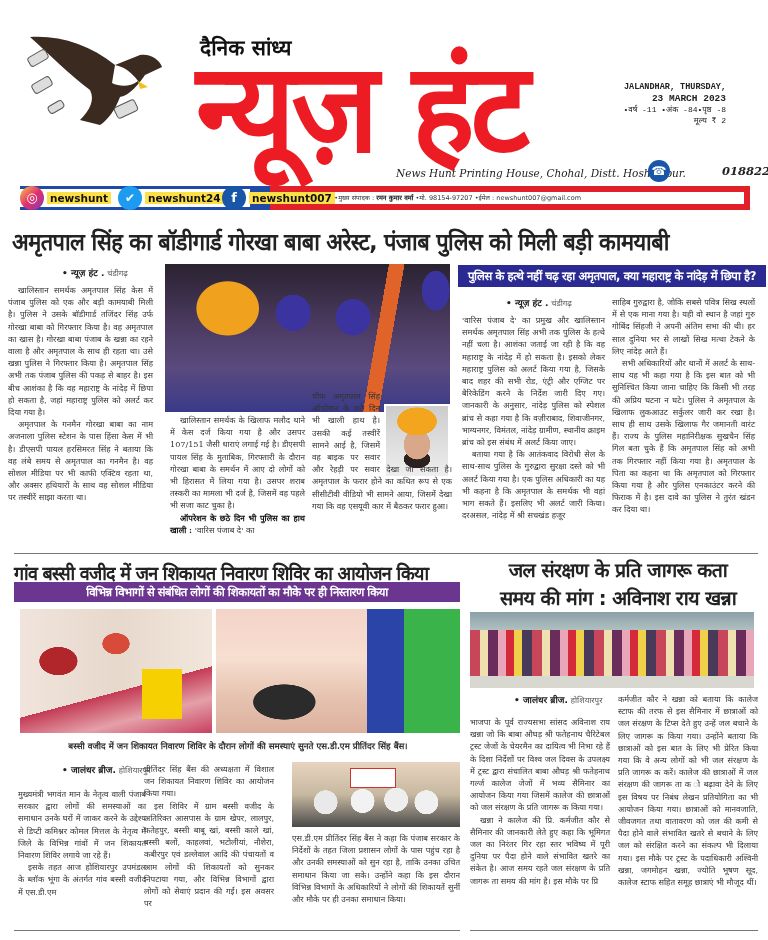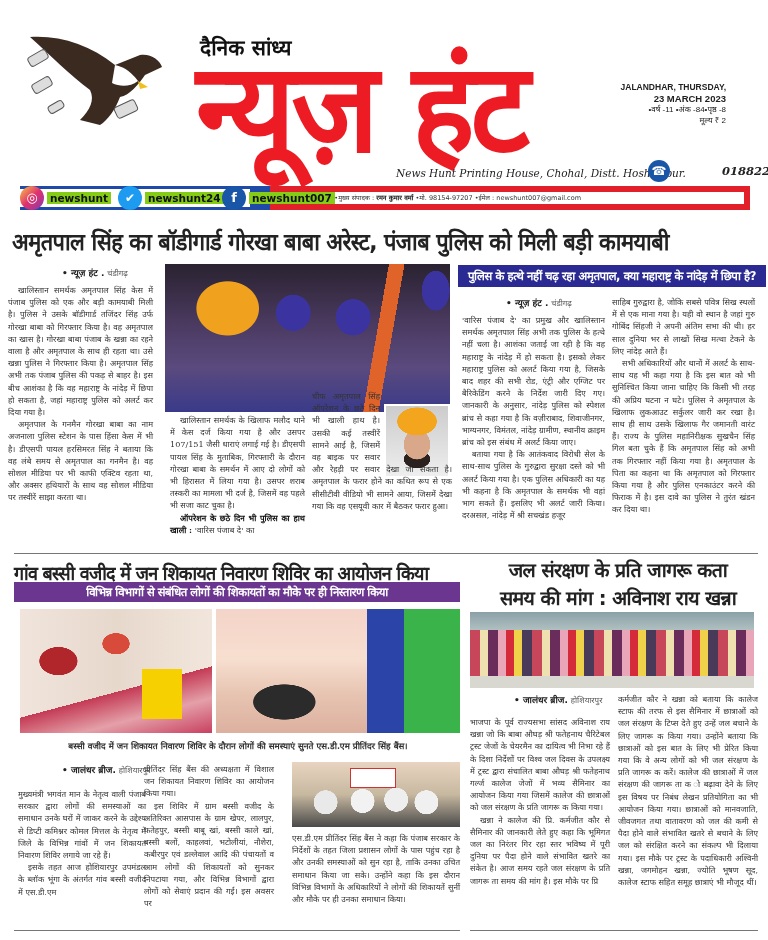--- a/index.html
+++ b/index.html
@@ -4,36 +4,36 @@
 <style>
   * { box-sizing: border-box; margin: 0; padding: 0; }
   html, body { width: 768px; height: 940px; background: #fff; overflow: hidden; }
   body { font-family: "DejaVu Serif", serif; color: #222; position: relative; }
 
   
   .masthead { position: absolute; left: 0; top: 0; width: 768px; height: 215px; }
   .eagle { position: absolute; left: 20px; top: 25px; width: 150px; height: 115px; }
   .tagline-top { position: absolute; left: 200px; top: 33px; font-family: "DejaVu Sans", sans-serif; font-size: 21px; font-weight: bold; color: #111; }
   .logo { position: absolute; left: 196px; top: 46px; font-family: "DejaVu Sans", sans-serif; font-weight: bold; font-size: 118px; line-height: 1; color: #ed1c24; letter-spacing: -4px; transform: scaleY(1.05); transform-origin: top left; }
-  .dateblock { position: absolute; right: 42px; top: 82px; text-align: right; font-family: Liberation Sans, sans-serif; font-size: 8px; line-height: 11px; color: #222; }
+  .dateblock { position: absolute; right: 42px; top: 82px; text-align: right; font-family: Liberation Mono, monospace; font-size: 8px; line-height: 11px; color: #222; }
   .dateblock .d1 { font-weight: bold; font-size: 8.5px; }
   .dateblock .d2 { font-weight: bold; font-size: 9.5px; }
   .printing { position: absolute; left: 396px; top: 167px; font-family: "DejaVu Serif", serif; font-style: italic; font-size: 10.5px; color: #222; }
   .phone-icon { position: absolute; left: 648px; top: 160px; width: 22px; height: 22px; border-radius: 50%; background: #1a56a8; color: #fff; font-size: 12px; text-align: center; line-height: 22px; }
   .phone { position: absolute; left: 674px; top: 164px; font-family: "DejaVu Serif", serif; font-style: italic; font-weight: bold; font-size: 11.5px; color: #222; margin-left: 48px; }
 
   .socialbar { position: absolute; left: 20px; top: 186px; width: 730px; height: 24px; }
   .sb-blue { position: absolute; left: 0; top: 0; width: 250px; height: 24px; border-top: 3px solid #1f4aa8; border-bottom: 3px solid #1f4aa8; }
   .sb-blue2 { position: absolute; left: 230px; top: 3px; width: 40px; height: 18px; background: #1f4aa8; }
   .sb-red { position: absolute; left: 250px; top: 0; width: 480px; height: 24px; border-top: 3px solid #e2202a; border-bottom: 3px solid #e2202a; background: #e2202a; }
   .sb-red-inner { position: absolute; left: 12px; top: 3px; right: 6px; height: 12px; background: #fff; font-family: "DejaVu Sans", sans-serif; font-size: 6.5px; line-height: 12px; padding-left: 4px; color: #333; white-space: nowrap; overflow: hidden; }
   .sb-red-inner b { color: #111; }
   .soc { position: absolute; top: 0; height: 24px; display: flex; align-items: center; }
   .soc .ic { width: 24px; height: 24px; border-radius: 50%; color: #fff; text-align: center; line-height: 24px; font-family: "DejaVu Sans", sans-serif; font-weight: bold; font-size: 13px; }
-  .soc .lbl { font-family: "DejaVu Sans", sans-serif; font-weight: bold; font-size: 10.5px; color: #111; margin-left: 3px; background: #84cc16; padding: 0 3px; }
+  .soc .lbl { font-family: "DejaVu Sans", sans-serif; font-weight: bold; font-size: 10.5px; color: #111; margin-left: 3px; background: #fde047; padding: 0 3px; }
   .ic-insta { background: linear-gradient(135deg, #f9c846, #e1306c 50%, #833ab4); }
   .ic-tw { background: #1d9bf0; }
   .ic-fb { background: #1a56a8; }
 
   
   .hl1 { position: absolute; left: 12px; top: 225px; width: 750px; font-family: "DejaVu Sans", sans-serif; font-weight: bold; font-size: 23.5px; letter-spacing: -0.6px; color: #222; white-space: nowrap; transform: scaleX(0.93); transform-origin: left; }
 
   .byline { font-family: "DejaVu Sans", sans-serif; font-size: 9px; color: #222; }
   .byline b { font-weight: bold; margin-left: 44px; }
   .byline span.place { font-weight: normal; font-size: 8px; color: #555; }

